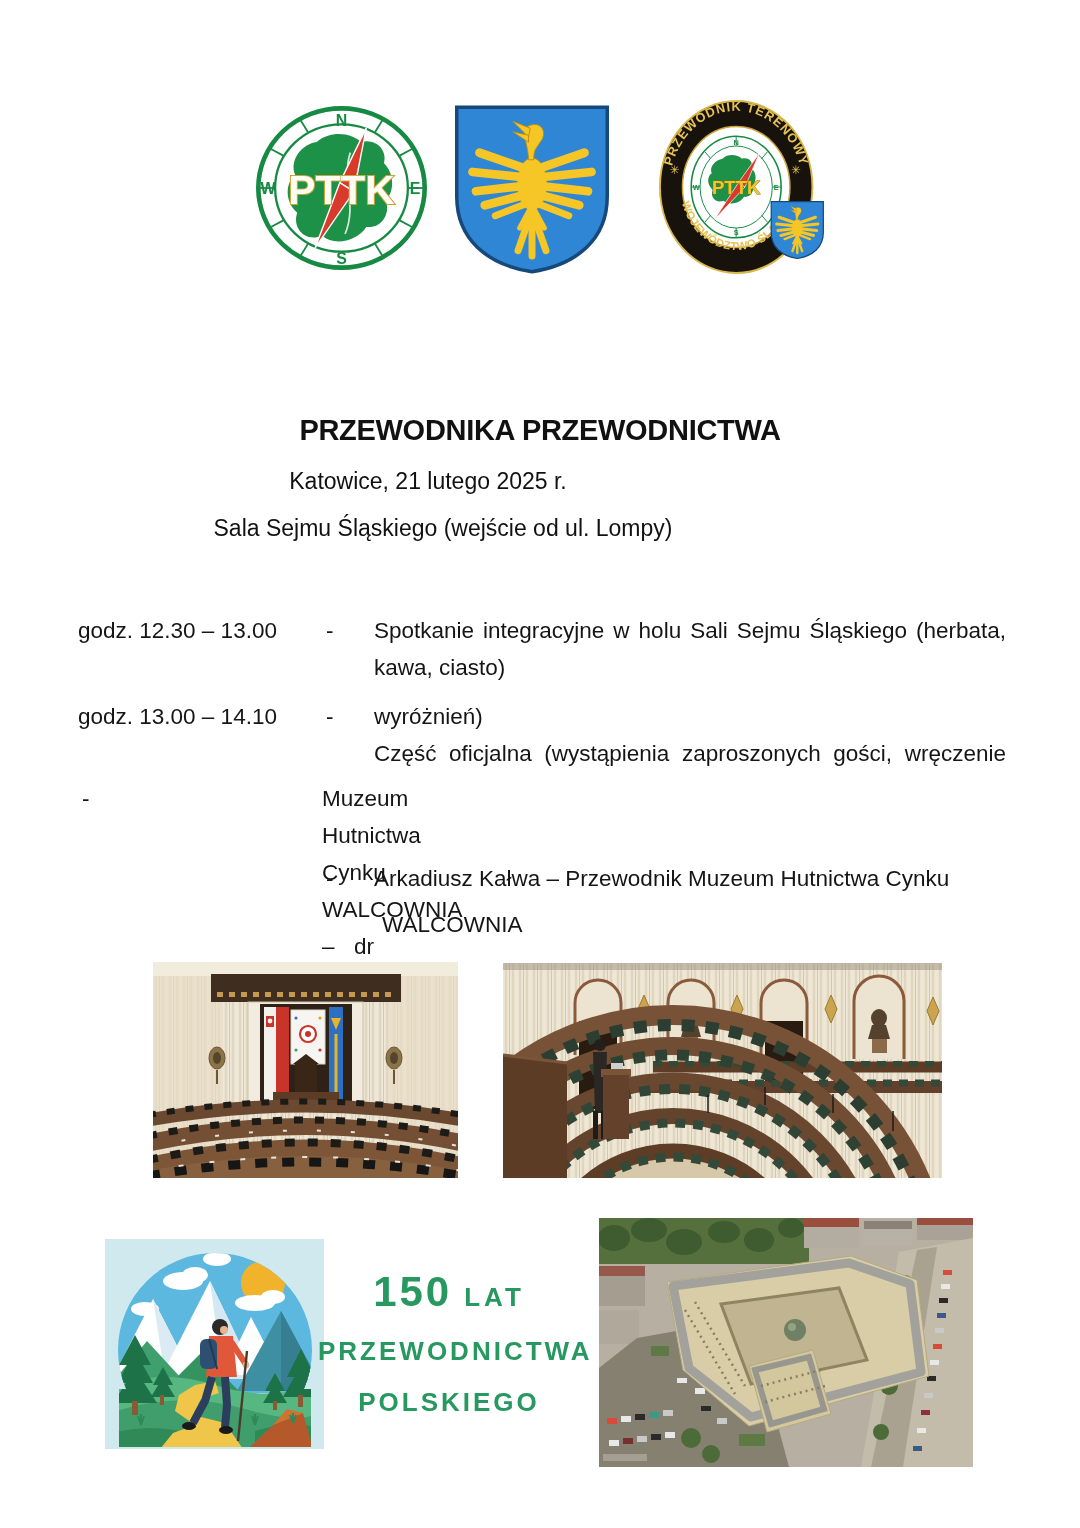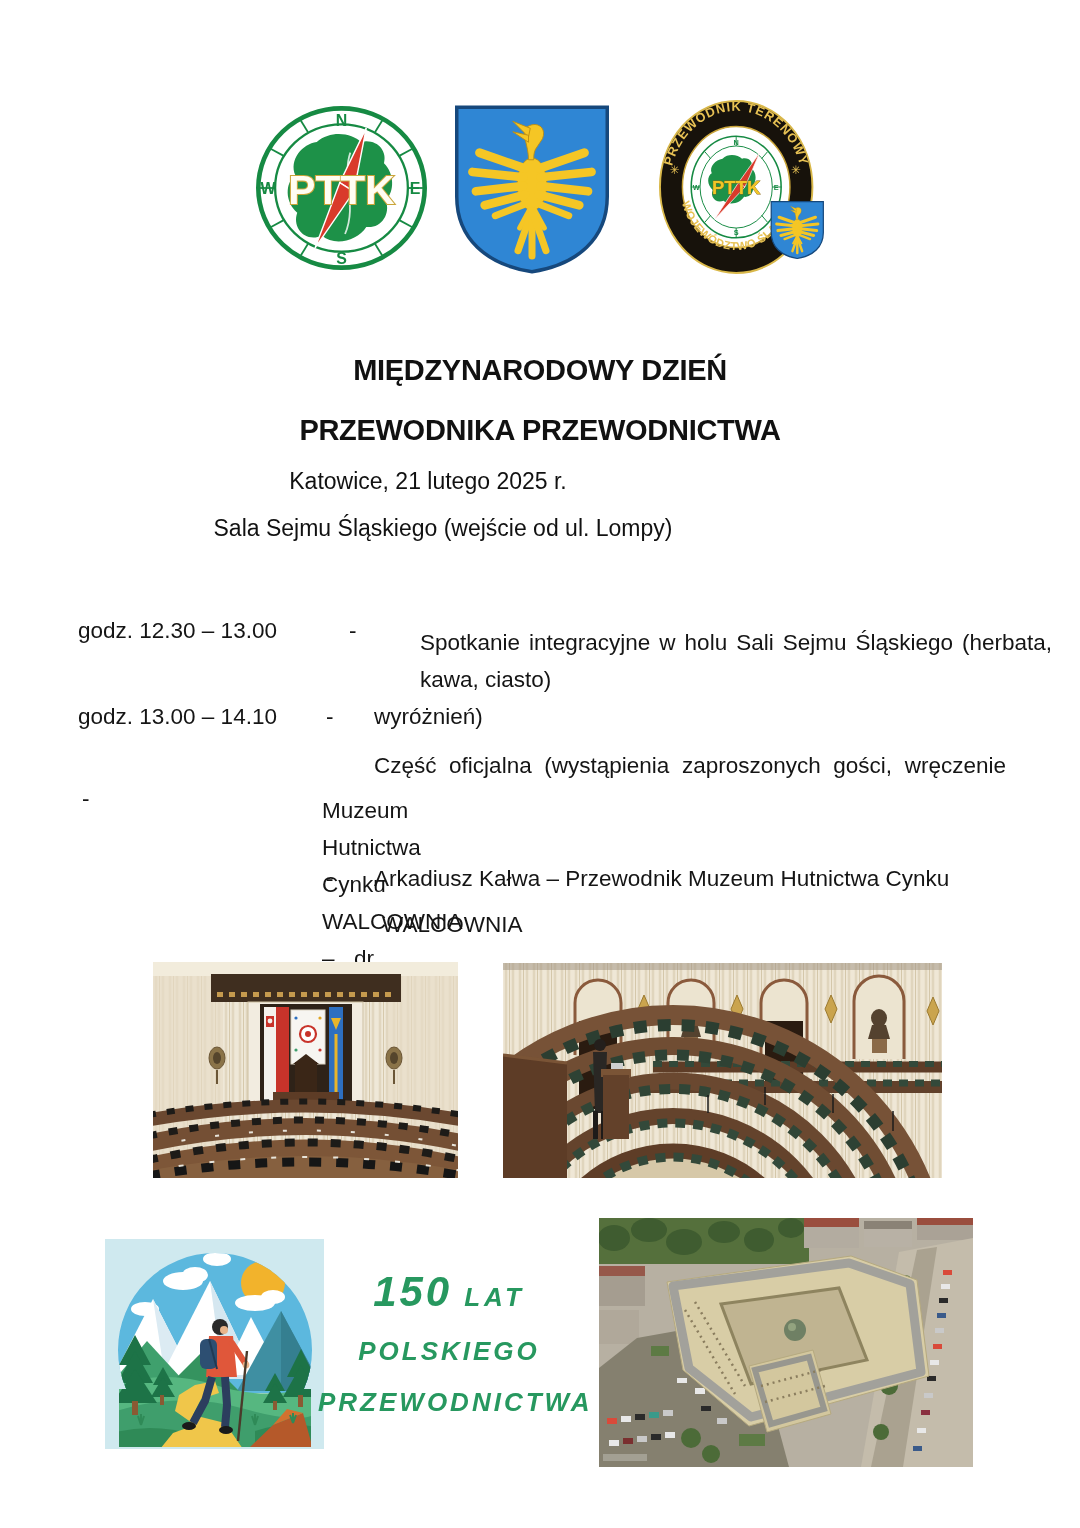--- a/index.html
+++ b/index.html
@@ -9,25 +9,25 @@
   
   .title-line{position:absolute;left:0;width:1080px;text-align:center;font-weight:bold;
               font-size:29px;letter-spacing:-0.3px;color:#111;}
   .sub-line{position:absolute;left:0;width:856px;text-align:center;font-size:23px;color:#111;}
   
   .srow{position:absolute;left:78px;width:928px;display:grid;
         grid-template-columns:244px 52px 632px;font-size:22.5px;line-height:37px;color:#151515;}
   .stime{white-space:nowrap;}
   .sdash{padding-left:4px;}
   .sline{min-height:37px;}
-  .sline.stretch{text-align:justify;text-align-last:justify;margin-top:12px;}
+  .sline.stretch{text-align:justify;text-align-last:justify;}
   .sline.indent{padding-left:8px;}
   
   .anniv{position:absolute;left:318px;top:1268px;width:262px;text-align:center;
-         color:#27985f;font-style:italic;font-weight:bold;letter-spacing:2px;}
+         color:#27985f;font-weight:bold;letter-spacing:2px;}
   .anniv .big{font-size:42px;letter-spacing:3px;}
   .anniv .lat{font-size:26px;margin-left:12px;letter-spacing:4px;}
   .anniv .ln{font-size:26px;margin-top:20px;letter-spacing:3px;}
   svg{display:block;}
 </style>
 </head>
 <body>
 
 <div class="page">
 
@@ -132,26 +132,25 @@
         </g>
         <path d="M66,62 C72,56 82,58 86,62 C93,60 98,66 96,72 C101,77 101,85 97,89 C99,96 94,102 88,101 C84,108 73,110 67,105 C59,108 53,101 56,94 C50,89 50,80 55,77 C52,70 59,63 66,62 Z" fill="#1d9148"></path>
         <polygon points="104,56 89,91 82,87" fill="#d93a2b" stroke="#ffffff" stroke-width="0.7"></polygon>
         <polygon points="58,124 82,87 89,91" fill="#d93a2b" stroke="#ffffff" stroke-width="0.7"></polygon>
         <text x="80" y="98" text-anchor="middle" font-size="19" font-weight="bold" fill="#f3c625" stroke="#8a6a1a" stroke-width="0.8" paint-order="stroke">PTTK</text>
       </g>
       <use href="#shield-eagle" transform="translate(114,104) scale(0.62)"></use>
     </svg>
   </div>
 
-  <div class="title-line" style="top:354px;">MIĘDZYNARODOWY DZIEŃ</div>
   <div class="title-line" style="top:414px;">PRZEWODNIKA PRZEWODNICTWA</div>
   <div class="sub-line" style="top:468px;">Katowice, 21 lutego 2025 r.</div>
   <div class="sub-line" style="top:515px;margin-left:15px;">Sala Sejmu Śląskiego (wejście od ul. Lompy)</div>
 
-  <div class="srow" style="top:612px;gap:23px;">
+  <div class="srow" style="top:612px;">
     <div class="stime">godz. 12.30 – 13.00</div>
     <div class="sdash">-</div>
     <div>
       <div class="sline stretch">Spotkanie integracyjne w holu Sali Sejmu Śląskiego (herbata,</div>
       <div class="sline">kawa, ciasto)</div>
     </div>
   </div>
 
   <div class="srow" style="top:698px;">
     <div class="stime">godz. 13.00 – 14.10</div>
@@ -424,22 +423,22 @@
           <path d="M188,184 l-3,-8 M188,184 l0,-10 M188,184 l3,-8" fill="none"></path>
         </g>
       </g>
     </svg>
   </div>
 
   <div class="anniv">
     <div>
       <span class="big">150</span><span class="lat">LAT</span>
     </div>
+    <div class="ln">PRZEWODNICTWA</div>
     <div class="ln">POLSKIEGO</div>
-    <div class="ln">PRZEWODNICTWA</div>
   </div>
 
   <div class="abs" style="left:599px;top:1218px;">
     <svg width="374" height="249" viewBox="0 0 374 249">
       <defs>
           <clipPath id="aclip">
             <rect width="374" height="249"></rect>
           </clipPath>
         </defs>
       <g clip-path="url(#aclip)">

